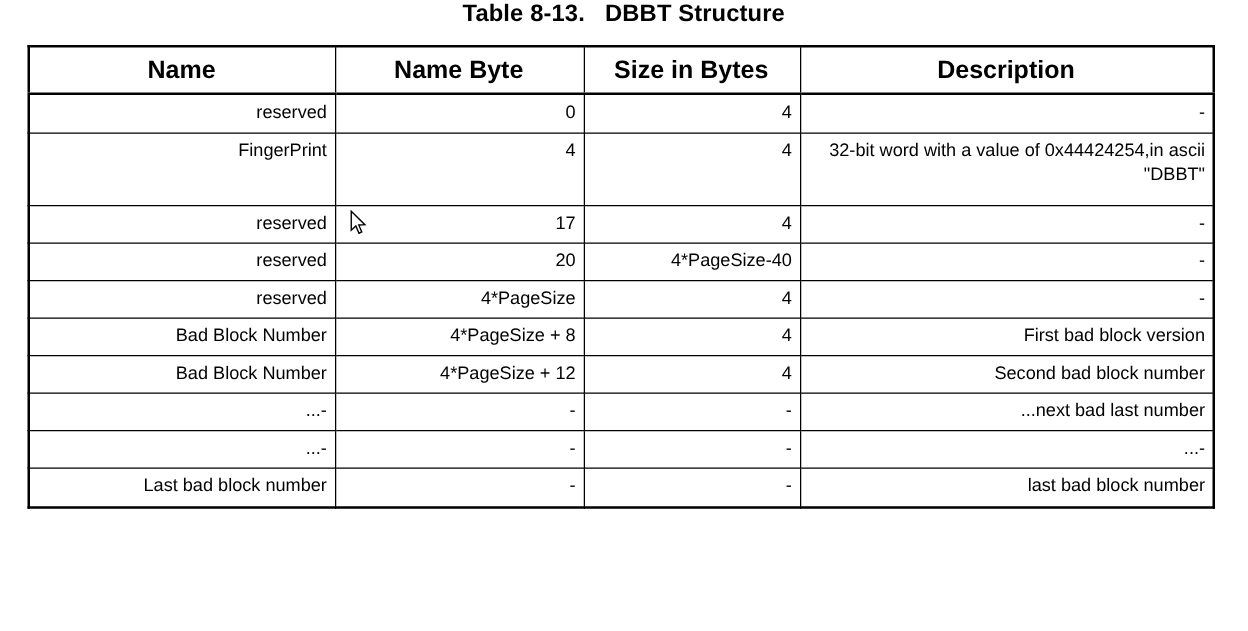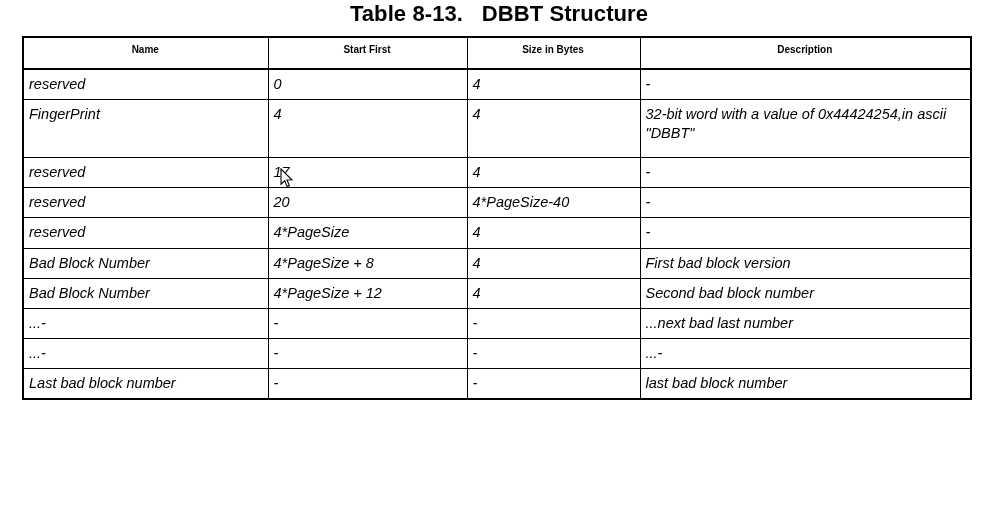--- a/index.html
+++ b/index.html
@@ -19,21 +19,21 @@
     position: relative;
     width: 998px;
     height: 505px;
   }
   .table-title {
     position: absolute;
     left: 0;
     top: 1px;
     width: 998px;
     text-align: center;
-    font-size: 22px;
+    font-size: 19px;
     font-weight: bold;
     letter-spacing: 0.1px;
     white-space: pre;
   }
   .table-wrap {
     position: absolute;
     left: 22px;
     top: 36px;
     width: 948px;
   }
@@ -53,30 +53,29 @@
     border: 1px solid #000000;
     font-size: 14.5px;
     line-height: 1.32;
     vertical-align: top;
     padding: 5px 6px 5px 5px;
     word-wrap: break-word;
   }
   table.dbbt thead th {
     text-align: center;
     font-weight: bold;
-    font-size: 10px;
+    font-size: 20px;
     height: 20px;
     padding-top: 5px;
     padding-bottom: 5px;
     border-bottom: 2px solid #000000;
   }
   table.dbbt tbody td {
-    text-align: left;
+    text-align: right;
     height: 18px;
-    font-style: italic;
   }
   table.dbbt tbody tr.tall td {
     height: 47px;
   }
   .cursor {
     position: absolute;
     left: 280px;
     top: 168px;
     width: 14px;
     height: 21px;
@@ -94,21 +93,21 @@
     <table class="dbbt">
       <colgroup>
         <col class="c-name">
         <col class="c-start">
         <col class="c-size">
         <col class="c-desc">
       </colgroup>
       <thead>
         <tr>
           <th>Name</th>
-          <th>Start First</th>
+          <th>Name Byte</th>
           <th>Size in Bytes</th>
           <th>Description</th>
         </tr>
       </thead>
       <tbody>
           <tr>
             <td>reserved</td>
             <td>0</td>
             <td>4</td>
             <td>-</td>

